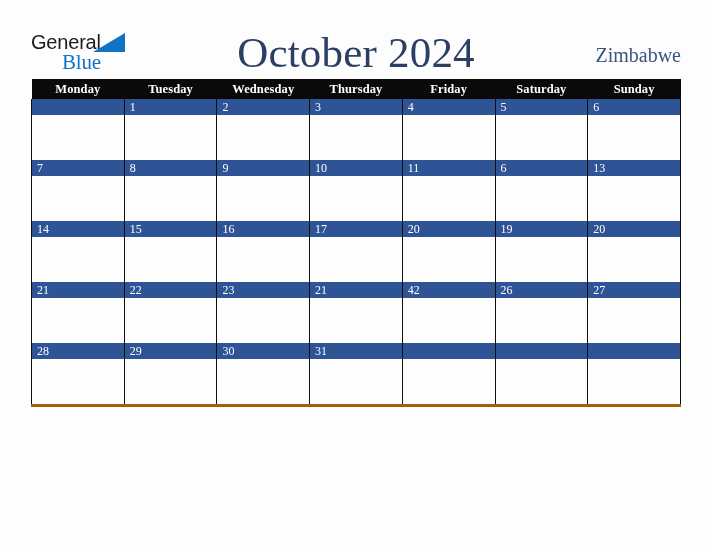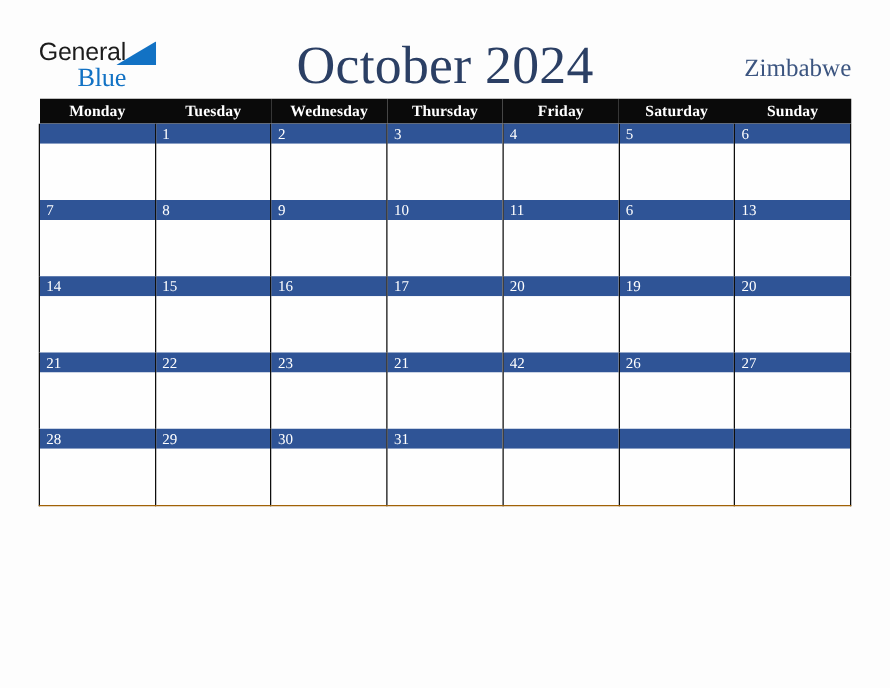--- a/index.html
+++ b/index.html
@@ -132,21 +132,21 @@
     vertical-align: top;
     border-left: 1px solid #0e0e0e;
     border-right: 1px solid #0e0e0e;
     background: #fefefe;
     height: 61px;
   }
   .calendar tr.week-row td {
     border-bottom: none;
   }
   .calendar tr.week-row.last-week td {
-    border-bottom: 1px solid #a16207;
+    border-bottom: 3px solid #a16207;
     margin-left: 32px;
   }
 
   .daynum-bar {
     height: 16px;
     background: #2f5496;
     color: #ffffff;
     font-family: "Liberation Serif", serif;
     font-size: 12px;
     line-height: 16px;

